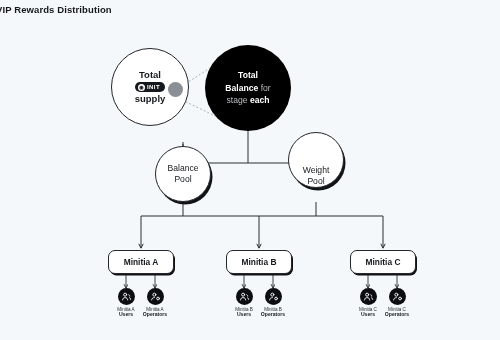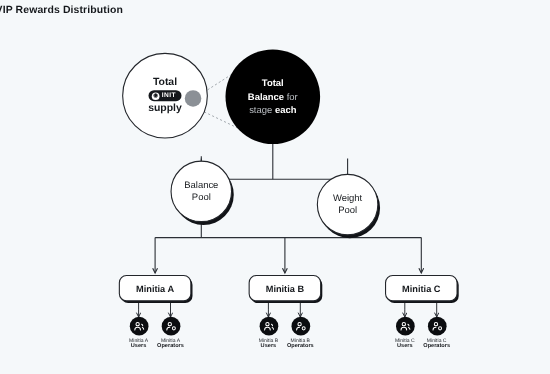--- a/index.html
+++ b/index.html
@@ -66,21 +66,21 @@
   }
 
   
   #reward-circle { left:205px; top:45px; width:86px; height:86px; }
   .reward-text { font-size:8.6px; line-height:1.45; color:#ffffff; padding:0 6px; }
   .reward-text b { font-weight:bold; color:#ffffff; }
   .reward-text span { color:#b9bdc2; font-weight:normal; }
 
   
   #balance-pool { left:155px; top:146px; width:56px; height:56px; }
-  #weight-pool  { left:288px; top:158px; width:56px; height:56px; }
+  #weight-pool  { left:288px; top:132px; width:56px; height:56px;align-items:flex-end; }
   .pool-label { font-size:8.6px; font-weight:normal; color:#15181c; line-height:1.3; }
 
   
   .minitia-box {
     width:66px; height:24px;
     background:#ffffff;
     border:1px solid #23262b; border-radius:7px;
     display:flex; align-items:center; justify-content:center;
     box-shadow:1.5px 2px 0 -0.5px #111317;
   }

